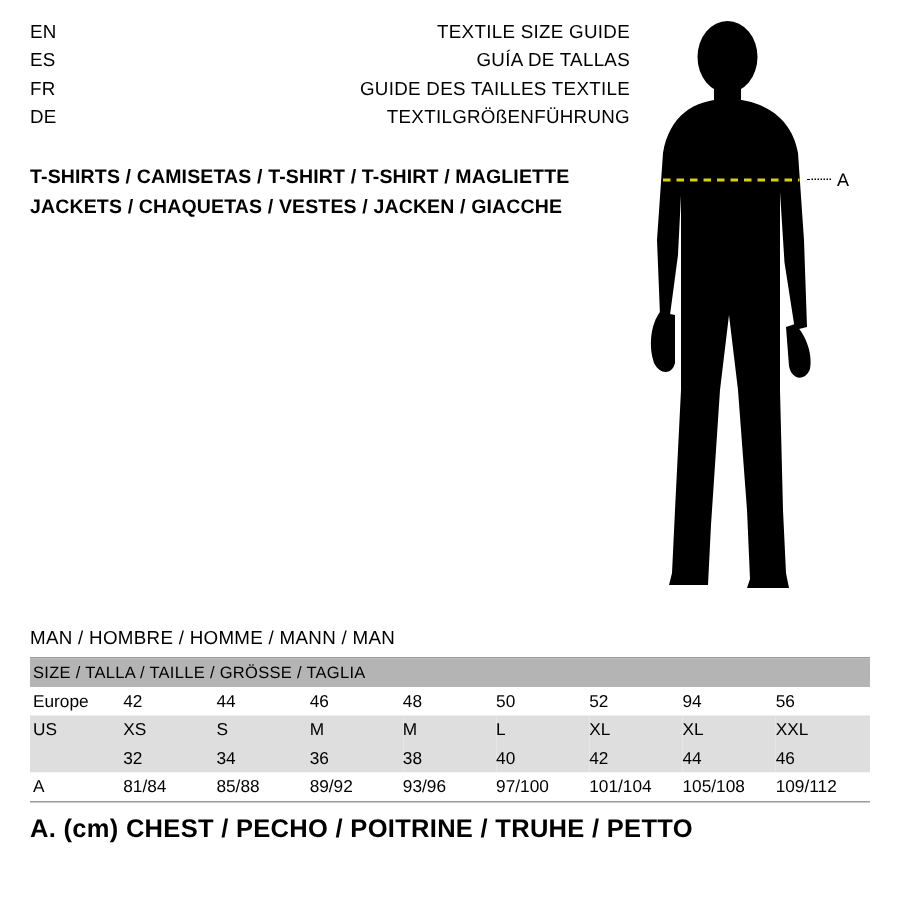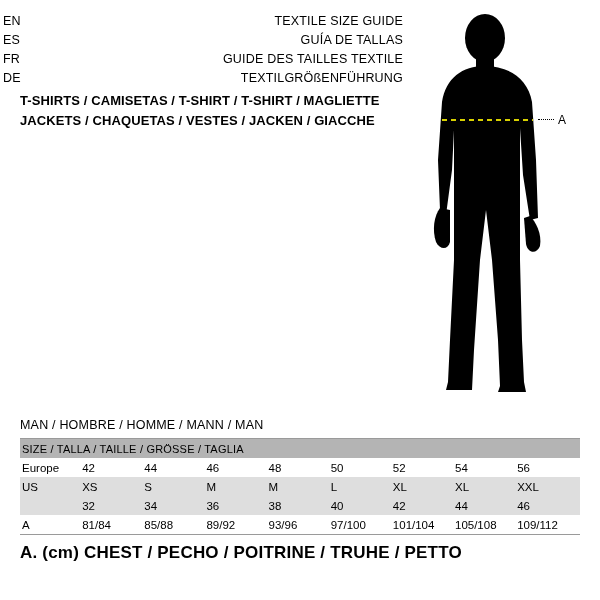--- a/index.html
+++ b/index.html
@@ -18,21 +18,21 @@
 
   .page {
     position: relative;
     width: 600px;
     height: 600px;
   }
 
   
   .lang-block {
     position: absolute;
-    left: 3px;
+    left: 20px;
     top: 14px;
     width: 400px;
   }
   .lang-row {
     display: flex;
     align-items: baseline;
     height: 19px;
     font-size: 12.5px;
     letter-spacing: 0.2px;
   }
@@ -42,21 +42,21 @@
   }
   .lang-text {
     flex: 1 1 auto;
     text-align: right;
   }
 
   
   .cat-block {
     position: absolute;
     left: 20px;
-    top: 93px;
+    top: 110px;
     width: 420px;
   }
   .cat-line {
     font-size: 13px;
     font-weight: bold;
     height: 20px;
     letter-spacing: 0.1px;
   }
 
   
@@ -230,21 +230,21 @@
       </thead>
       <tbody>
         <tr class="row-plain">
           <td class="col-label">Europe</td>
           <td class="val-cell">42</td>
           <td class="val-cell">44</td>
           <td class="val-cell">46</td>
           <td class="val-cell">48</td>
           <td class="val-cell">50</td>
           <td class="val-cell">52</td>
-          <td class="val-cell">54</td>
+          <td class="val-cell">94</td>
           <td class="val-cell">56</td>
         </tr>
         <tr class="row-alt">
           <td class="col-label">US</td>
           <td class="val-cell">XS</td>
           <td class="val-cell">S</td>
           <td class="val-cell">M</td>
           <td class="val-cell">M</td>
           <td class="val-cell">L</td>
           <td class="val-cell">XL</td>

